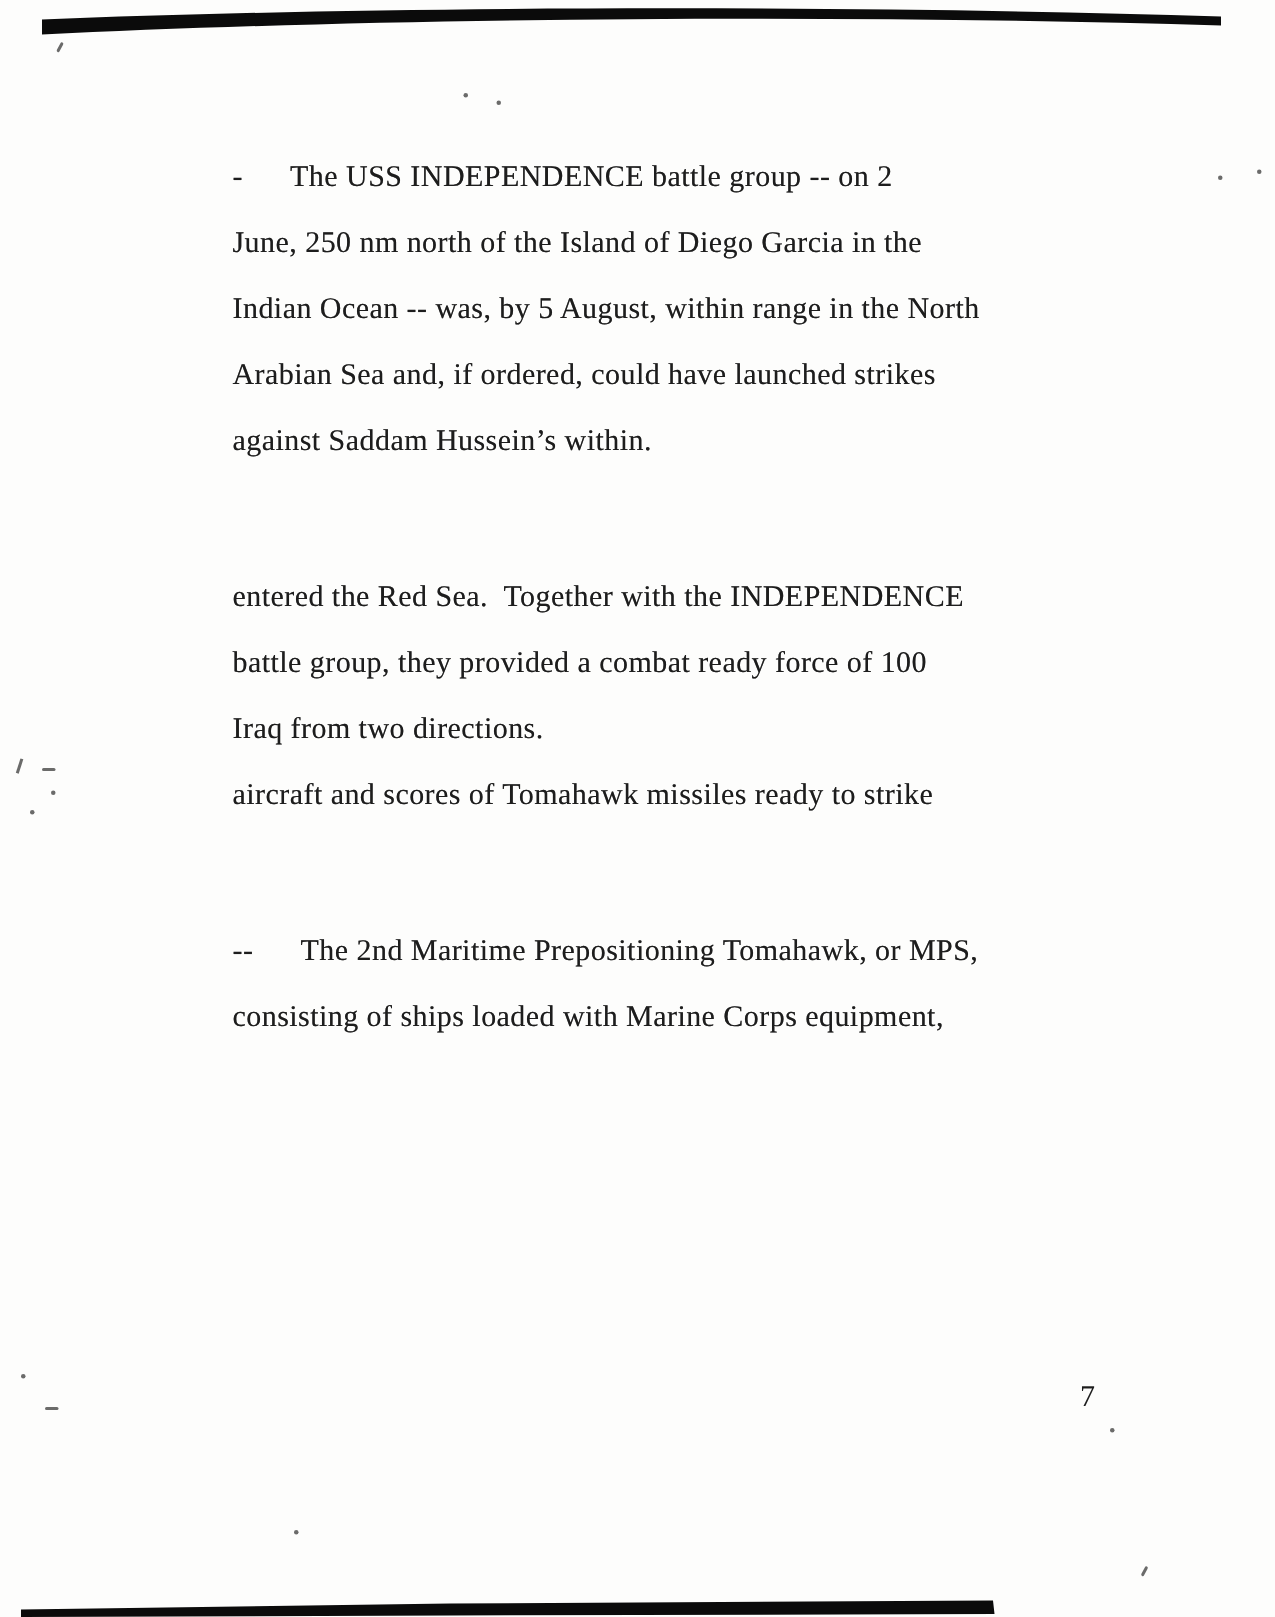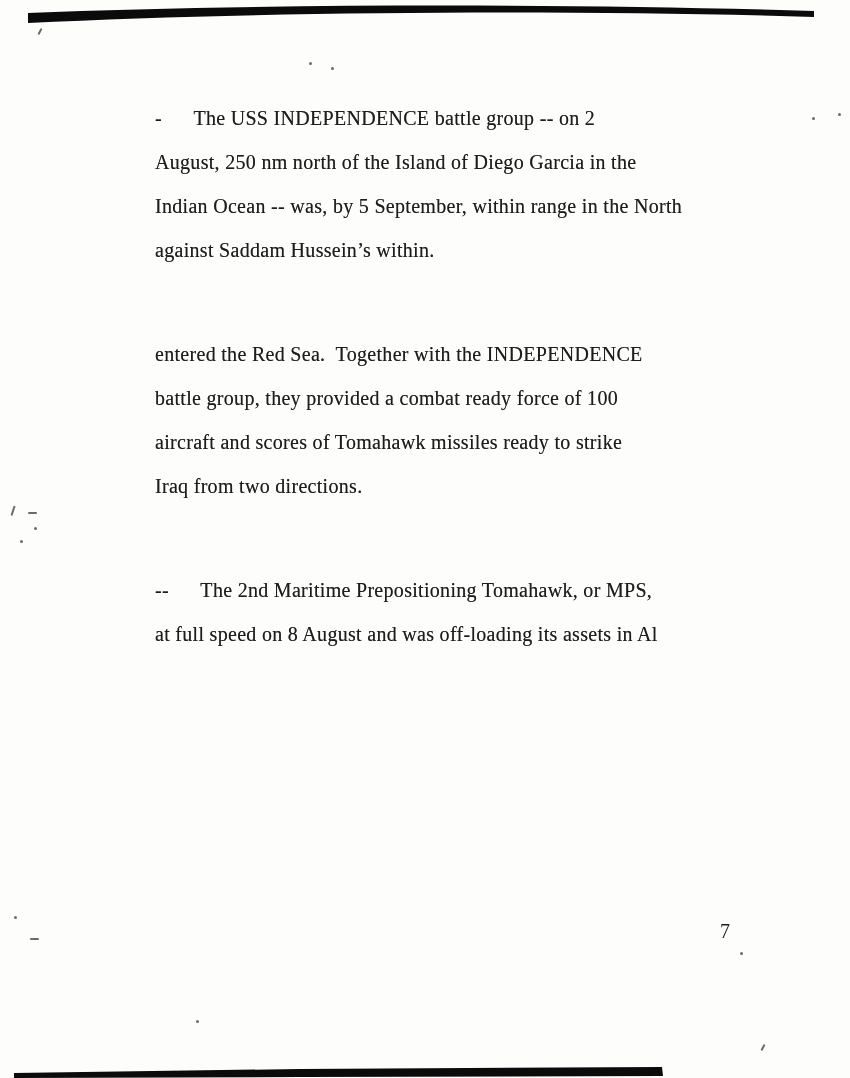--- a/index.html
+++ b/index.html
@@ -88,35 +88,36 @@
   </svg>
 
   <svg class="scan-bar bottom" width="850" height="14" viewBox="0 0 850 14" aria-hidden="true">
     <path d="M14,9 L300,5 L662,3 L663,12 L300,13 L14,14 Z" fill="#0b0b0b"></path>
   </svg>
 
   <div class="text-block">
 
     <div class="para">
       <div class="line">-      The USS INDEPENDENCE battle group -- on 2</div>
-      <div class="line">August, 250 nm north of the Island of Diego Garcia in the</div>
-      <div class="line">Indian Ocean -- was, by 5 September, within range in the North</div>
+      <div class="line">June, 250 nm north of the Island of Diego Garcia in the</div>
+      <div class="line">Indian Ocean -- was, by 5 August, within range in the North</div>
+      <div class="line">Arabian Sea and, if ordered, could have launched strikes</div>
       <div class="line">against Saddam Hussein’s within.</div>
     </div>
 
     <div class="para">
       <div class="line">entered the Red Sea.  Together with the INDEPENDENCE</div>
       <div class="line">battle group, they provided a combat ready force of 100</div>
+      <div class="line">Iraq from two directions.</div>
       <div class="line">aircraft and scores of Tomahawk missiles ready to strike</div>
-      <div class="line">Iraq from two directions.</div>
     </div>
 
     <div class="para">
       <div class="line">--      The 2nd Maritime Prepositioning Tomahawk, or MPS,</div>
-      <div class="line">at full speed on 8 August and was off-loading its assets in Al</div>
+      <div class="line">consisting of ships loaded with Marine Corps equipment,</div>
     </div>
 
   </div>
 
   <div class="page-number">7</div>
 
   <span class="speck tick" style="left:39px;  top:28px;"></span>
   <span class="speck dot" style="left:309px; top:62px;"></span>
   <span class="speck dot" style="left:331px; top:67px;"></span>
   <span class="speck dot" style="left:812px; top:117px;"></span>

